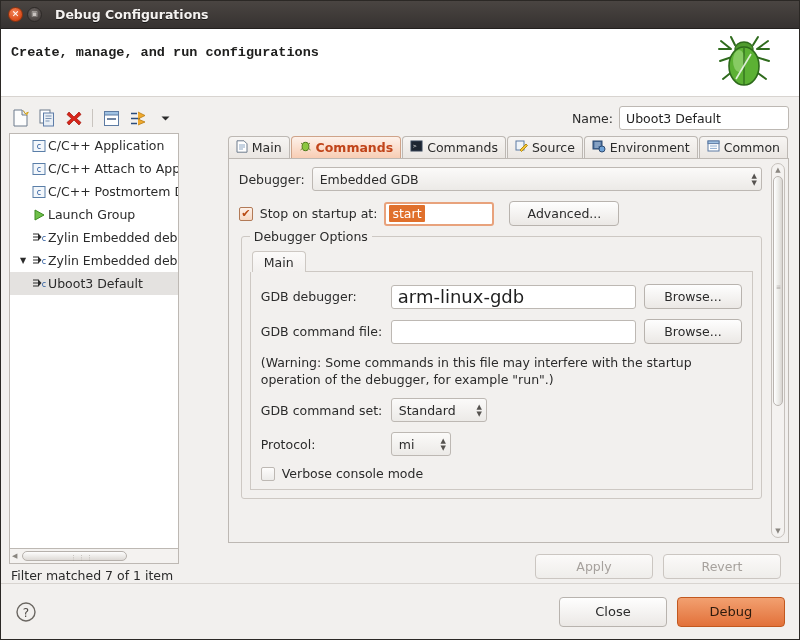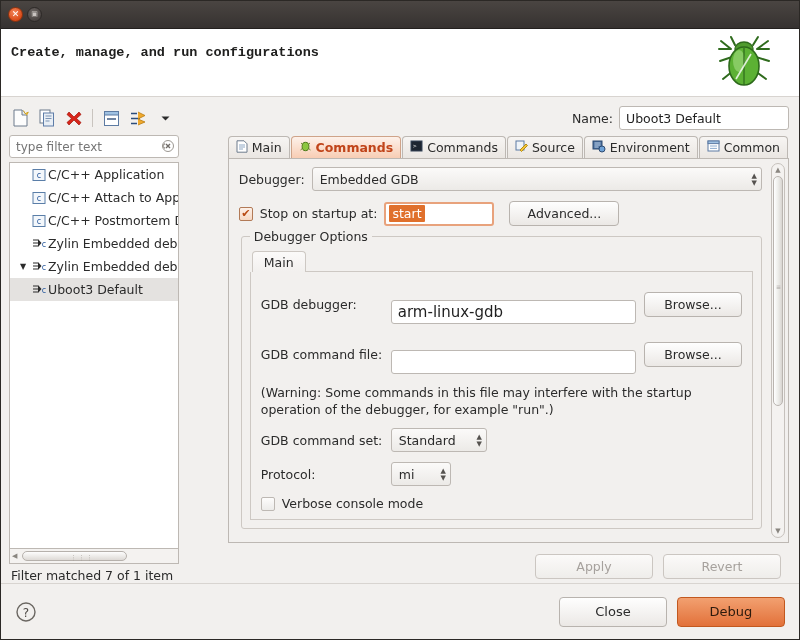--- a/index.html
+++ b/index.html
@@ -115,21 +115,21 @@
                  font-size:12.5px; color:#2b2b2b; }
   .inner-tabbar { display:flex; align-items:flex-end; height:21px; margin:0 0 0 2px;}
   .inner-tab { height:21px; padding:0 11px; display:flex; align-items:center; font-size:12.5px;
                background:linear-gradient(#fbfaf9,#f2f0ee); border:1px solid #cdc8c3; border-bottom:none;
                border-radius:4px 4px 0 0; }
   .inner-fill { flex:1 1 auto; height:21px; border-bottom:1px solid #cdc8c3; }
   .inner-body { border:1px solid #cdc8c3; border-top:none; padding:12px 10px 8px 10px; background:#f2f0ee; }
   .frow { display:flex; align-items:center; margin-bottom:10px; }
   .frow .fl { width:130px; font-size:12.5px; flex:0 0 130px; }
   .txt { flex:1 1 auto; height:24px; border:1px solid #bdb8b3; background:#fff; border-radius:3px;
-         padding:0 6px; font-size:15px; font-family:inherit; color:#1f1f1f; min-width:0;margin-top:16px;}
+         padding:0 6px; font-size:18px; font-family:inherit; color:#1f1f1f; min-width:0;}
   .warn { font-size:12.5px; line-height:17px; margin:0 0 10px 0; max-width:455px; }
   .sm-combo { height:24px; background:linear-gradient(#fbfaf9,#eceae7); border:1px solid #bdb8b3;
               border-radius:3px; display:flex; align-items:center; justify-content:space-between;
               padding:0 4px 0 7px; font-size:12.5px; gap:10px; }
 
   
   .vscroll { position:absolute; right:3px; top:4px; bottom:4px; width:14px;
              background:#f4f2f0; border:1px solid #c6c1bc; border-radius:7px; display:flex;
              flex-direction:column; align-items:center; }
   .vs-arrow { font-size:7px; color:#8a8680; height:12px; display:flex; align-items:center; }
@@ -158,20 +158,21 @@
 
 <div class="window">
 
   <div class="titlebar">
     <div class="wbtn close">
         <span class="gl">✕</span>
       </div>
     <div class="wbtn max">
         <span class="gl">▣</span>
       </div>
+    <div class="title-text">Debug Configurations</div>
   </div>
 
   <div class="banner">
     <div class="banner-title">Create, manage, and run configurations</div>
     <svg class="bug" viewBox="0 0 66 62">
       <g stroke="#2f6b1d" stroke-width="2" fill="none" stroke-linecap="round">
         <path d="M20 16 L10 8 M20 16 L8 16 M21 24 L9 28"></path>
         <path d="M46 16 L57 8 M46 16 L58 16 M45 24 L58 28"></path>
         <path d="M24 12 L20 4 M42 12 L47 4"></path>
         <path d="M22 38 L12 46 M44 38 L55 46"></path>
@@ -227,28 +228,20 @@
             <path d="M9 9 L16 12 L9 15" fill="#f0a92c" stroke="#b97b10" stroke-width=".8"></path>
           </svg>
         </div>
         <div class="tb-ico">
           <svg width="9" height="7" viewBox="0 0 9 7">
               <path d="M0.5 1.5 L4.5 5.5 L8.5 1.5z" fill="#2b2b2b"></path>
             </svg>
         </div>
       </div>
 
-      <div class="filterwrap">
-        <input class="filterbox" type="text" value="" placeholder="type filter text" style="">
-        <svg class="clear-ico" viewBox="0 0 16 16">
-          <circle cx="9" cy="8" r="5.5" fill="#ffffff" stroke="#9b9791"></circle>
-          <path d="M7 6 L11 10 M11 6 L7 10" stroke="#6f6b66" stroke-width="1.4"></path>
-          <path d="M3.5 8 L6 5.5 M3.5 8 L6 10.5" stroke="#9b9791" stroke-width="1.2" fill="none"></path>
-        </svg>
-      </div>
 
       <div class="tree">
 
         <div class="trow">
           <span class="tw"></span>
           <span class="ti">
             <svg width="14" height="14" viewBox="0 0 14 14">
                 <rect x="1" y="1.5" width="12" height="11" fill="#f3f7fb" stroke="#5a7ea8"></rect>
                 <text x="7" y="10" font-size="8" fill="#2d5c9e" text-anchor="middle" font-family="DejaVu Sans">c</text>
               </svg>
@@ -271,20 +264,29 @@
           <span class="tw"></span>
           <span class="ti">
             <svg width="14" height="14" viewBox="0 0 14 14">
                 <rect x="1" y="1.5" width="12" height="11" fill="#f3f7fb" stroke="#5a7ea8"></rect>
                 <text x="7" y="10" font-size="8" fill="#2d5c9e" text-anchor="middle" font-family="DejaVu Sans">c</text>
               </svg>
           </span>
           <span>C/C++ Postmortem De</span>
         </div>
 
+        <div class="trow">
+          <span class="tw"></span>
+          <span class="ti">
+            <svg width="14" height="14" viewBox="0 0 14 14">
+                <path d="M3 2 L12 7 L3 12z" fill="#6fc04a" stroke="#3c8a22"></path>
+              </svg>
+          </span>
+          <span>Launch Group</span>
+        </div>
 
         <div class="trow">
           <span class="tw"></span>
           <span class="ti">
             <svg width="15" height="13" viewBox="0 0 15 13">
               <g stroke="#2b2b2b" stroke-width="1.1">
                   <path d="M1 3h5M1 6h5M1 9h5"></path>
                 </g>
               <path d="M6 2 L9.5 6 L6 10" fill="#2b2b2b"></path>
               <text x="12" y="10" font-size="8" fill="#2d5c9e" text-anchor="middle" font-family="DejaVu Sans">c</text>

